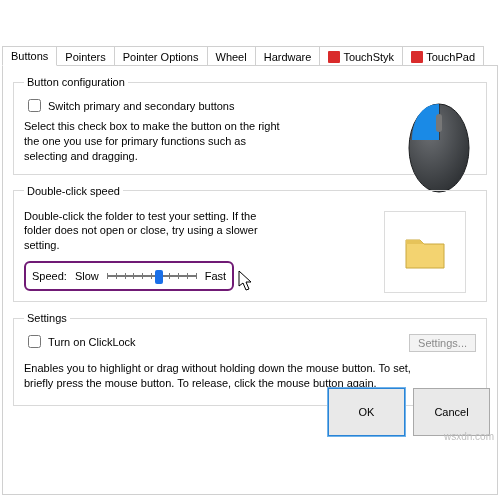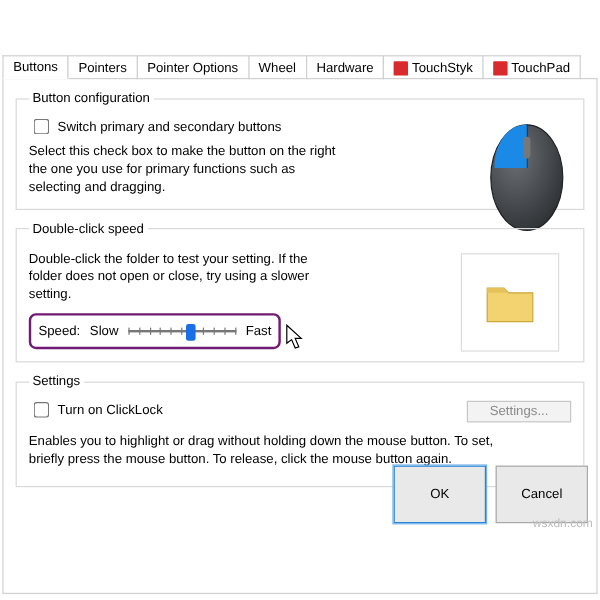--- a/index.html
+++ b/index.html
@@ -147,21 +147,21 @@
     left: 238px;
     top: 226px;
     width: 16px;
     height: 22px;
     z-index: 10;
   }
   .settings-btn {
     position: absolute;
     right: 10px;
     top: 10px;
-    padding: 2px 18px;
+    padding: 2px 8px;
     border: 1px solid #c7c7c7;
     background: #f3f3f3;
     color: #8a8a8a;
     font-size: 11px;
   }
   .button-bar {
     position: absolute;
     bottom: 8px;
     right: 10px;
     display: flex;

